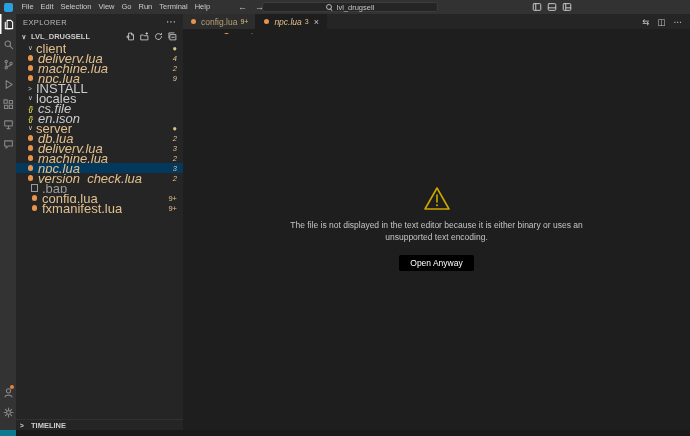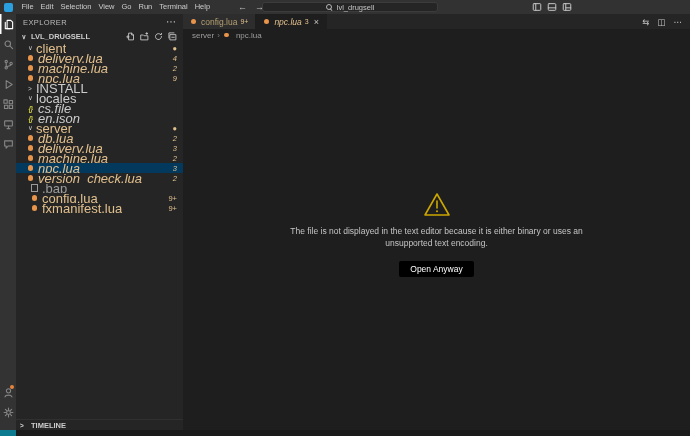--- a/index.html
+++ b/index.html
@@ -93,21 +93,21 @@
   .tab-actions span { cursor:pointer; }
 
   .breadcrumbs { position:absolute; left:183px; top:29px; width:507px; height:12px; background:#1e1e1e;
                  display:flex; align-items:center; gap:3px; padding-left:9px; font-size:8px;
                  color:#9d9d9d; }
   .crumb { cursor:pointer; }
   .crumb-sep { color:#7a7a7a; font-size:8px; }
   .breadcrumbs .fi { width:7px; }
   .breadcrumbs .fi.lua::before { width:4.5px; height:4.5px; }
 
-  .editor-body { position:absolute; left:183px; top:40px; width:507px; height:389px; background:#1e1e1e;
+  .editor-body { position:absolute; left:183px; top:34px; width:507px; height:389px; background:#1e1e1e;
                  display:flex; flex-direction:column; align-items:center; justify-content:center; }
   .warn-msg { margin-top:9px; max-width:330px; text-align:center; font-size:8.5px; line-height:1.4;
               color:#c5c5c5; }
   .open-btn { margin-top:11px; background:#000000; color:#ffffff; border:none; font-size:8.5px;
               font-family:"Liberation Sans", sans-serif; padding:3px 11px; border-radius:2px;
               cursor:pointer; }
 
   
   .statusbar { position:absolute; left:0; bottom:0; width:690px; height:6px; background:#1a1a1a; }
   .remote { position:absolute; left:0; top:0; width:16px; height:6px; background:#0e7a8f;

